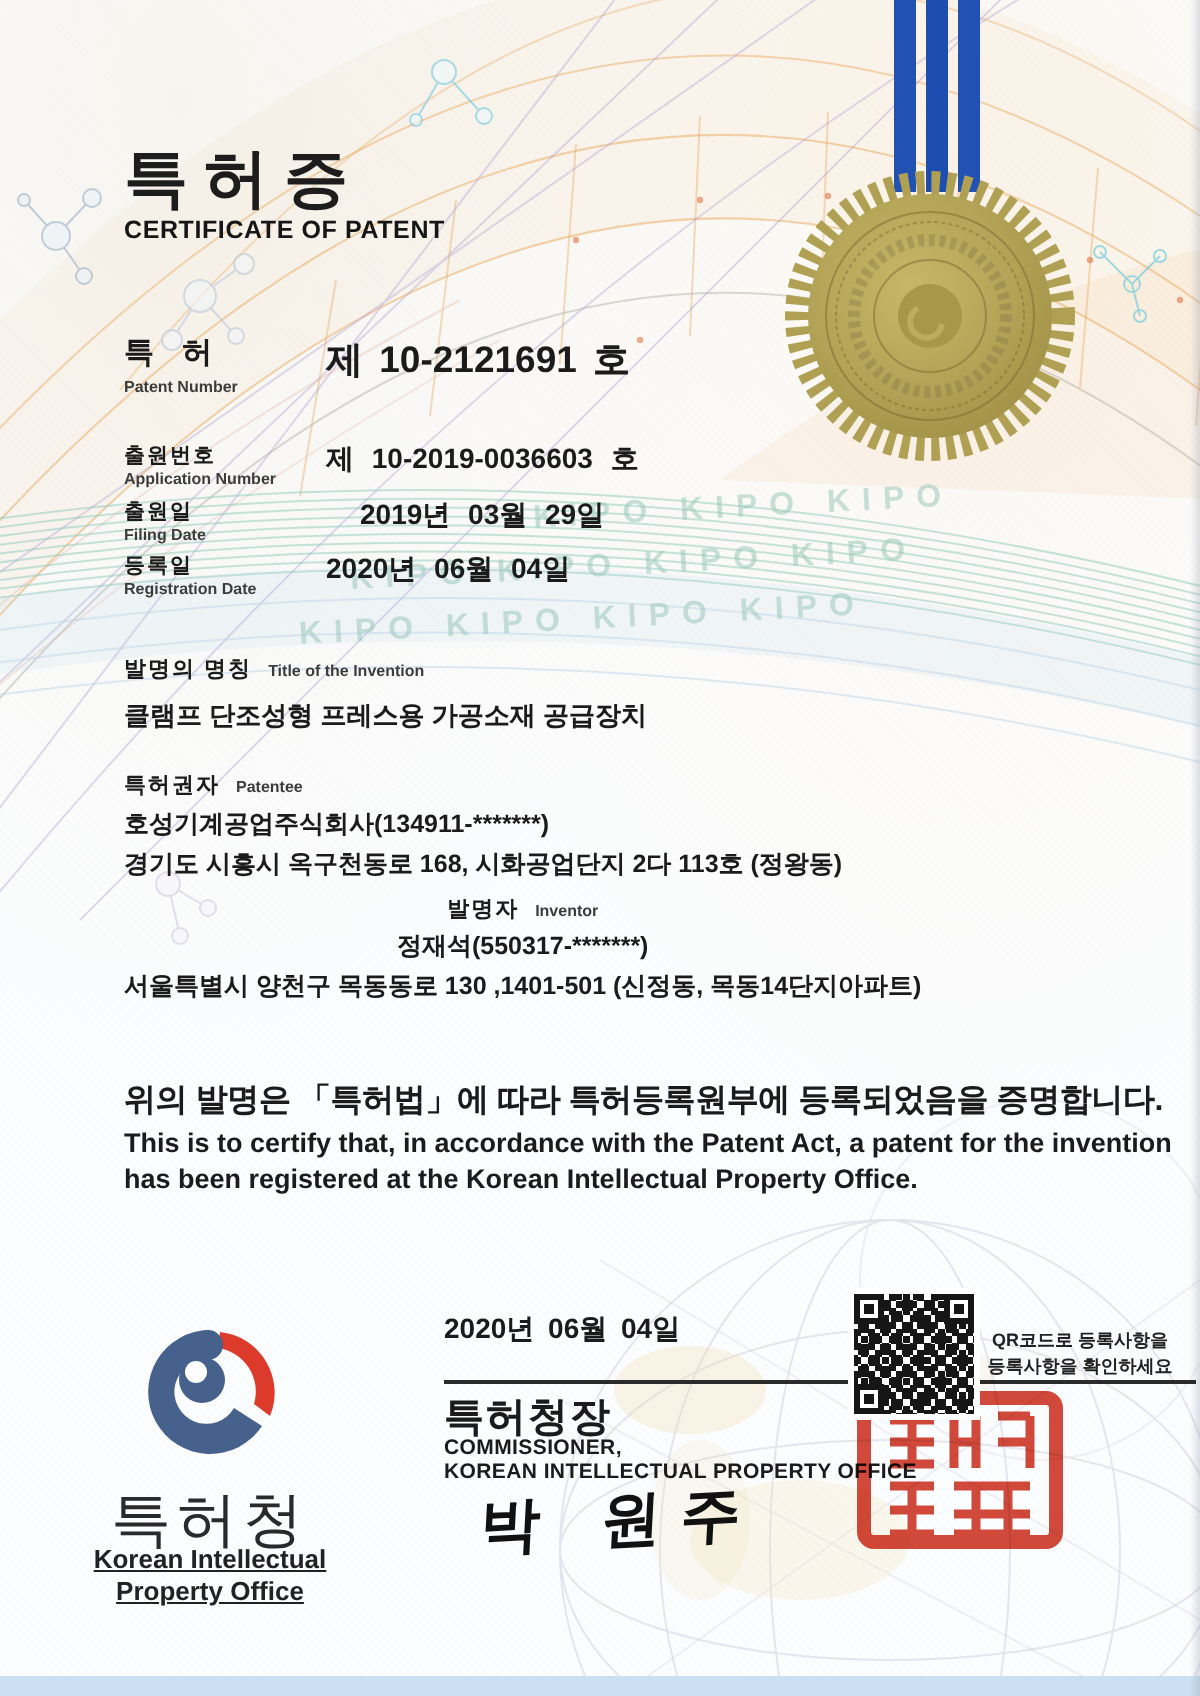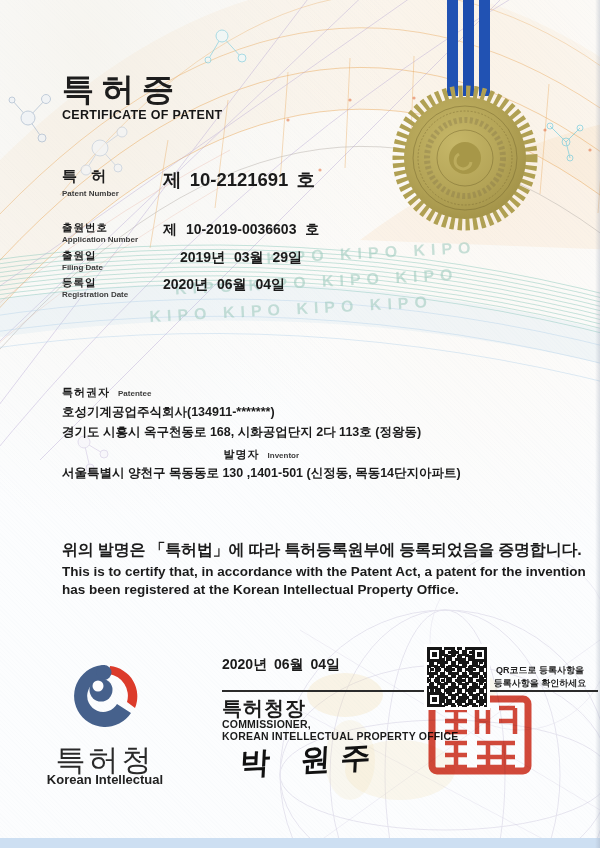--- a/index.html
+++ b/index.html
@@ -223,50 +223,58 @@
     <div class="flabel-ko">출원일</div>
     <div class="sub">Filing Date</div>
     <div class="fvalue abs" style="left:118px;top:0;text-align:right;">2019년 03월 29일</div>
   </div>
   <div class="abs z" style="left:62px;top:276px;">
     <div class="flabel-ko">등록일</div>
     <div class="sub">Registration Date</div>
     <div class="fvalue abs" style="left:101px;top:0;">2020년 06월 04일</div>
   </div>
 
+  <div class="abs z" style="left:62px;top:327px;">
+    <div class="slabel">
+      <span>발명의 명칭</span><span class="sub">Title of the Invention</span>
+    </div>
+    <div class="sline" style="margin-top:7px;font-size:13px;">클램프 단조성형 프레스용 가공소재 공급장치</div>
+  </div>
 
   <div class="abs z" style="left:62px;top:385px;">
     <div class="slabel">
       <span>특허권자</span><span class="sub">Patentee</span>
     </div>
     <div class="sline" style="margin-top:4px;">호성기계공업주식회사(134911-*******)</div>
     <div class="sline" style="margin-top:3px;">경기도 시흥시 옥구천동로 168, 시화공업단지 2다 113호 (정왕동)</div>
   </div>
 
   <div class="abs z" style="left:62px;top:447px;text-align:center;">
     <div class="slabel">
       <span>발명자</span><span class="sub">Inventor</span>
     </div>
+    <div class="sline" style="margin-top:3px;">정재석(550317-*******)</div>
     <div class="sline" style="margin-top:3px;">서울특별시 양천구 목동동로 130 ,1401-501 (신정동, 목동14단지아파트)</div>
   </div>
 
   <div class="abs z cert-ko" style="left:62px;top:540px;">위의 발명은 「특허법」에 따라 특허등록원부에 등록되었음을 증명합니다.</div>
   <div class="abs z cert-en" style="left:62px;top:564px;text-align:right;">This is to certify that, in accordance with the Patent Act, a patent for the invention</div>
   <div class="abs z cert-en" style="left:62px;top:582px;">has been registered at the Korean Intellectual Property Office.</div>
 
   <svg class="abs z" style="left:65px;top:656px;" width="80" height="80" viewBox="-40 -40 80 80">
     <path d="M 5,-30 A 30.5,30.5 0 0 1 30,12 L 22,6 A 22,22 0 0 0 4,-22 Z" fill="#dc3b2b"></path>
     <path d="M 0,-31 A 31,31 0 1 0 26,17 L 12,8 A 16,16 0 1 1 0,-16 Z" fill="#46618c"></path>
     <circle cx="-1" cy="-23.5" r="7.5" fill="#46618c"></circle>
     <circle cx="-4" cy="-6" r="11.5" fill="#46618c"></circle>
     <circle cx="-7" cy="-10" r="5.5" fill="#fdfdfe"></circle>
   </svg>
   <div class="abs z logo-ko" style="left:40px;top:740px;width:130px;">특허청</div>
-  <div class="abs z logo-en" style="left:25px;top:772px;width:160px;">
+  <div class="abs z logo-en" style="left:25px;top:772px;width:160px;text-decoration:underline;">
     <div>Korean Intellectual</div>
+    <div>Property Office</div>
   </div>
 
   <div class="abs z date" style="left:222px;top:656px;">2020년 06월 04일</div>
   <div class="abs z hr" style="left:222px;top:690px;width:376px;"></div>
   <div class="abs z comm-ko" style="left:222px;top:695px;">특허청장</div>
   <div class="abs z comm-en" style="left:222px;top:718px;">COMMISSIONER,</div>
   <div class="abs z comm-en" style="left:222px;top:730px;">KOREAN INTELLECTUAL PROPERTY OFFICE</div>
   <div class="abs z sig" style="left:240px;top:740px;">박 원주</div>
 
   <div class="qr">

